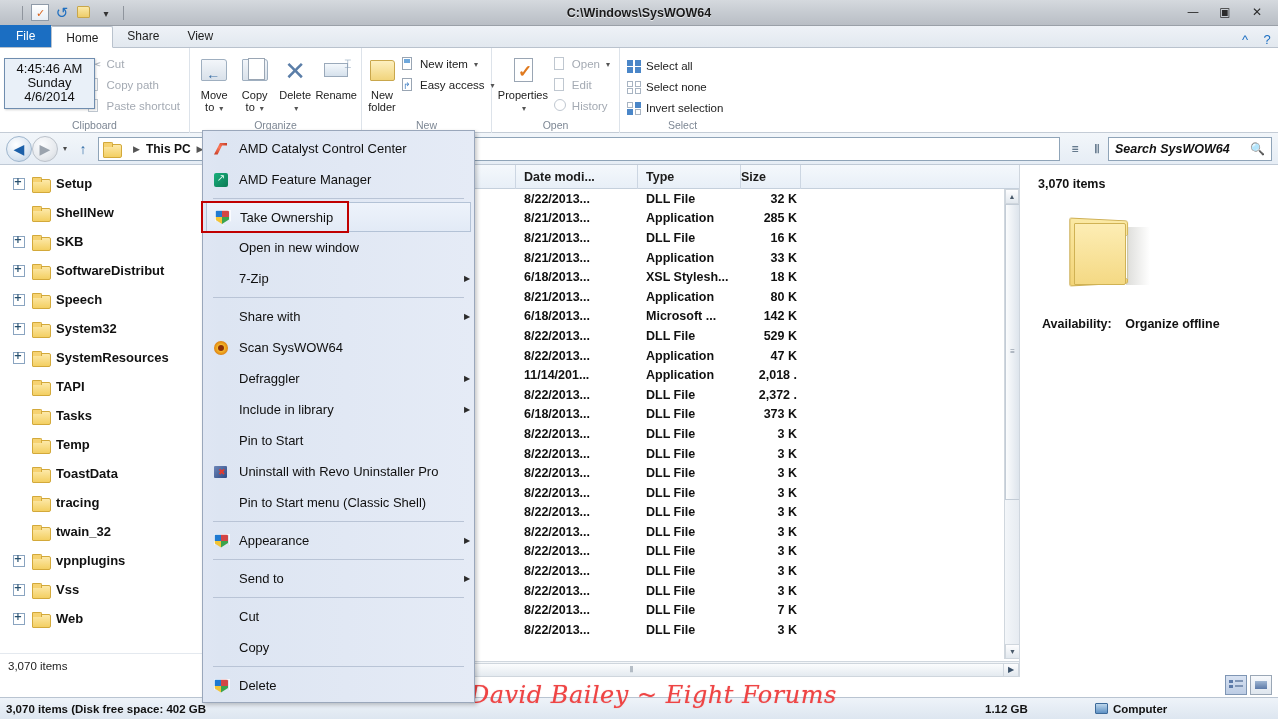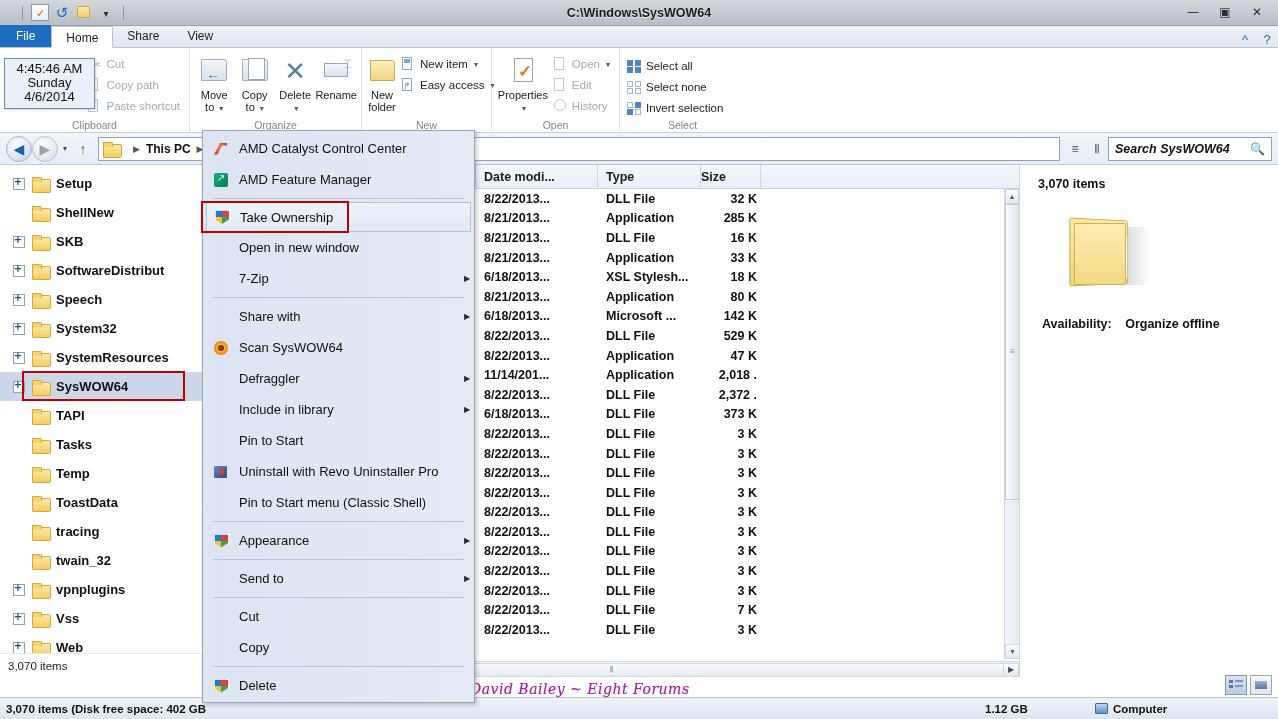--- a/index.html
+++ b/index.html
@@ -141,21 +141,21 @@
   .folder-ico::after {
     content: ""; position: absolute; left: 0; top: 0; width: 8px; height: 4px;
     background: #f6d271; border: 1px solid #d3a93a; border-bottom: none; border-radius: 1px 2px 0 0;
   }
   .navpane-status {
     position: absolute; left: 0; bottom: 0; width: 204px; height: 24px;
     background: #fff; border-top: 1px solid #e4e9ef;
     display: flex; align-items: center; padding-left: 8px; font-size: 11.5px; color: #1c1c1c;
   }
 
-  .filepane { flex: 1; background: #fff; position: relative; overflow: hidden; border-right: 1px solid #cfd6de; }
+  .filepane { flex: 1; background: #fff; position: relative; overflow: hidden; border-right: 1px solid #cfd6de; margin-left: 40px; }
   .colhdr {
     height: 24px; display: flex; align-items: center;
     background: linear-gradient(to bottom,#f4f8fc,#e8eff7);
     border-bottom: 1px solid #c5d0dc; font-size: 12.5px; color: #1c1c1c; font-weight: 600;
   }
   .colhdr .cell { height: 24px; line-height: 24px; border-right: 1px solid #ccd6e2; padding-left: 8px; position: relative; }
   .colhdr .cell.sortmark::after {
     content: "▲"; position: absolute; left: 50%; top: -7px; font-size: 7px; color: #6e8aa8;
   }
   .c-check { width: 26px; display: flex; align-items: center; justify-content: center; border-right: 1px solid #ccd6e2; height: 24px; }
@@ -246,22 +246,22 @@
   .dp-count { font-size: 12.5px; color: #111; font-weight: 600; }
   .dp-folder {
     width: 86px; height: 74px; margin: 22px 0 0 28px; position: relative;
   }
   .dp-avail { position: absolute; left: 22px; top: 152px; font-size: 12.5px; font-weight: 600; color: #111; }
   .dp-avail .k { margin-right: 10px; }
 
   
   .watermark {
     position: absolute; left: 470px; top: 681px; width: 400px; height: 30px;
-    font-family: "DejaVu Serif", serif; font-style: italic; font-size: 14px;
-    color: #a21caf; letter-spacing: .5px; white-space: nowrap; z-index: 25;
+    font-family: "DejaVu Serif", serif; font-style: italic; font-size: 24px;
+    color: #ef4444; letter-spacing: .5px; white-space: nowrap; z-index: 25;
     text-shadow: 0 0 1px rgba(224,59,59,.5);
   }
 
   
   .statusbar {
     position: absolute; left: 0; bottom: 0; width: 1278px; height: 22px;
     background: linear-gradient(to bottom,#eef3f9,#dde6f0);
     border-top: 1px solid #b9c4d1;
     display: flex; align-items: center; font-size: 11.5px; color: #111;
   }
@@ -652,26 +652,20 @@
           <div class="trow">
             <span class="expander has"></span>
             <span class="folder-ico"></span>
             <span>System32</span>
           </div>
           <div class="trow">
             <span class="expander has"></span>
             <span class="folder-ico"></span>
             <span>SystemResources</span>
           </div>
-          <div class="trow sel" style="position: relative;">
-            <span class="expander has"></span>
-            <span class="folder-ico"></span>
-            <span>SysWOW64</span>
-            <span style="position: absolute; left: 22px; top: -1px; width: 163px; height: 30px; border: 2px solid rgb(192, 0, 0); pointer-events: none;"></span>
-          </div>
           <div class="trow">
             <span class="expander none"></span>
             <span class="folder-ico"></span>
             <span>TAPI</span>
           </div>
           <div class="trow">
             <span class="expander none"></span>
             <span class="folder-ico"></span>
             <span>Tasks</span>
           </div>

